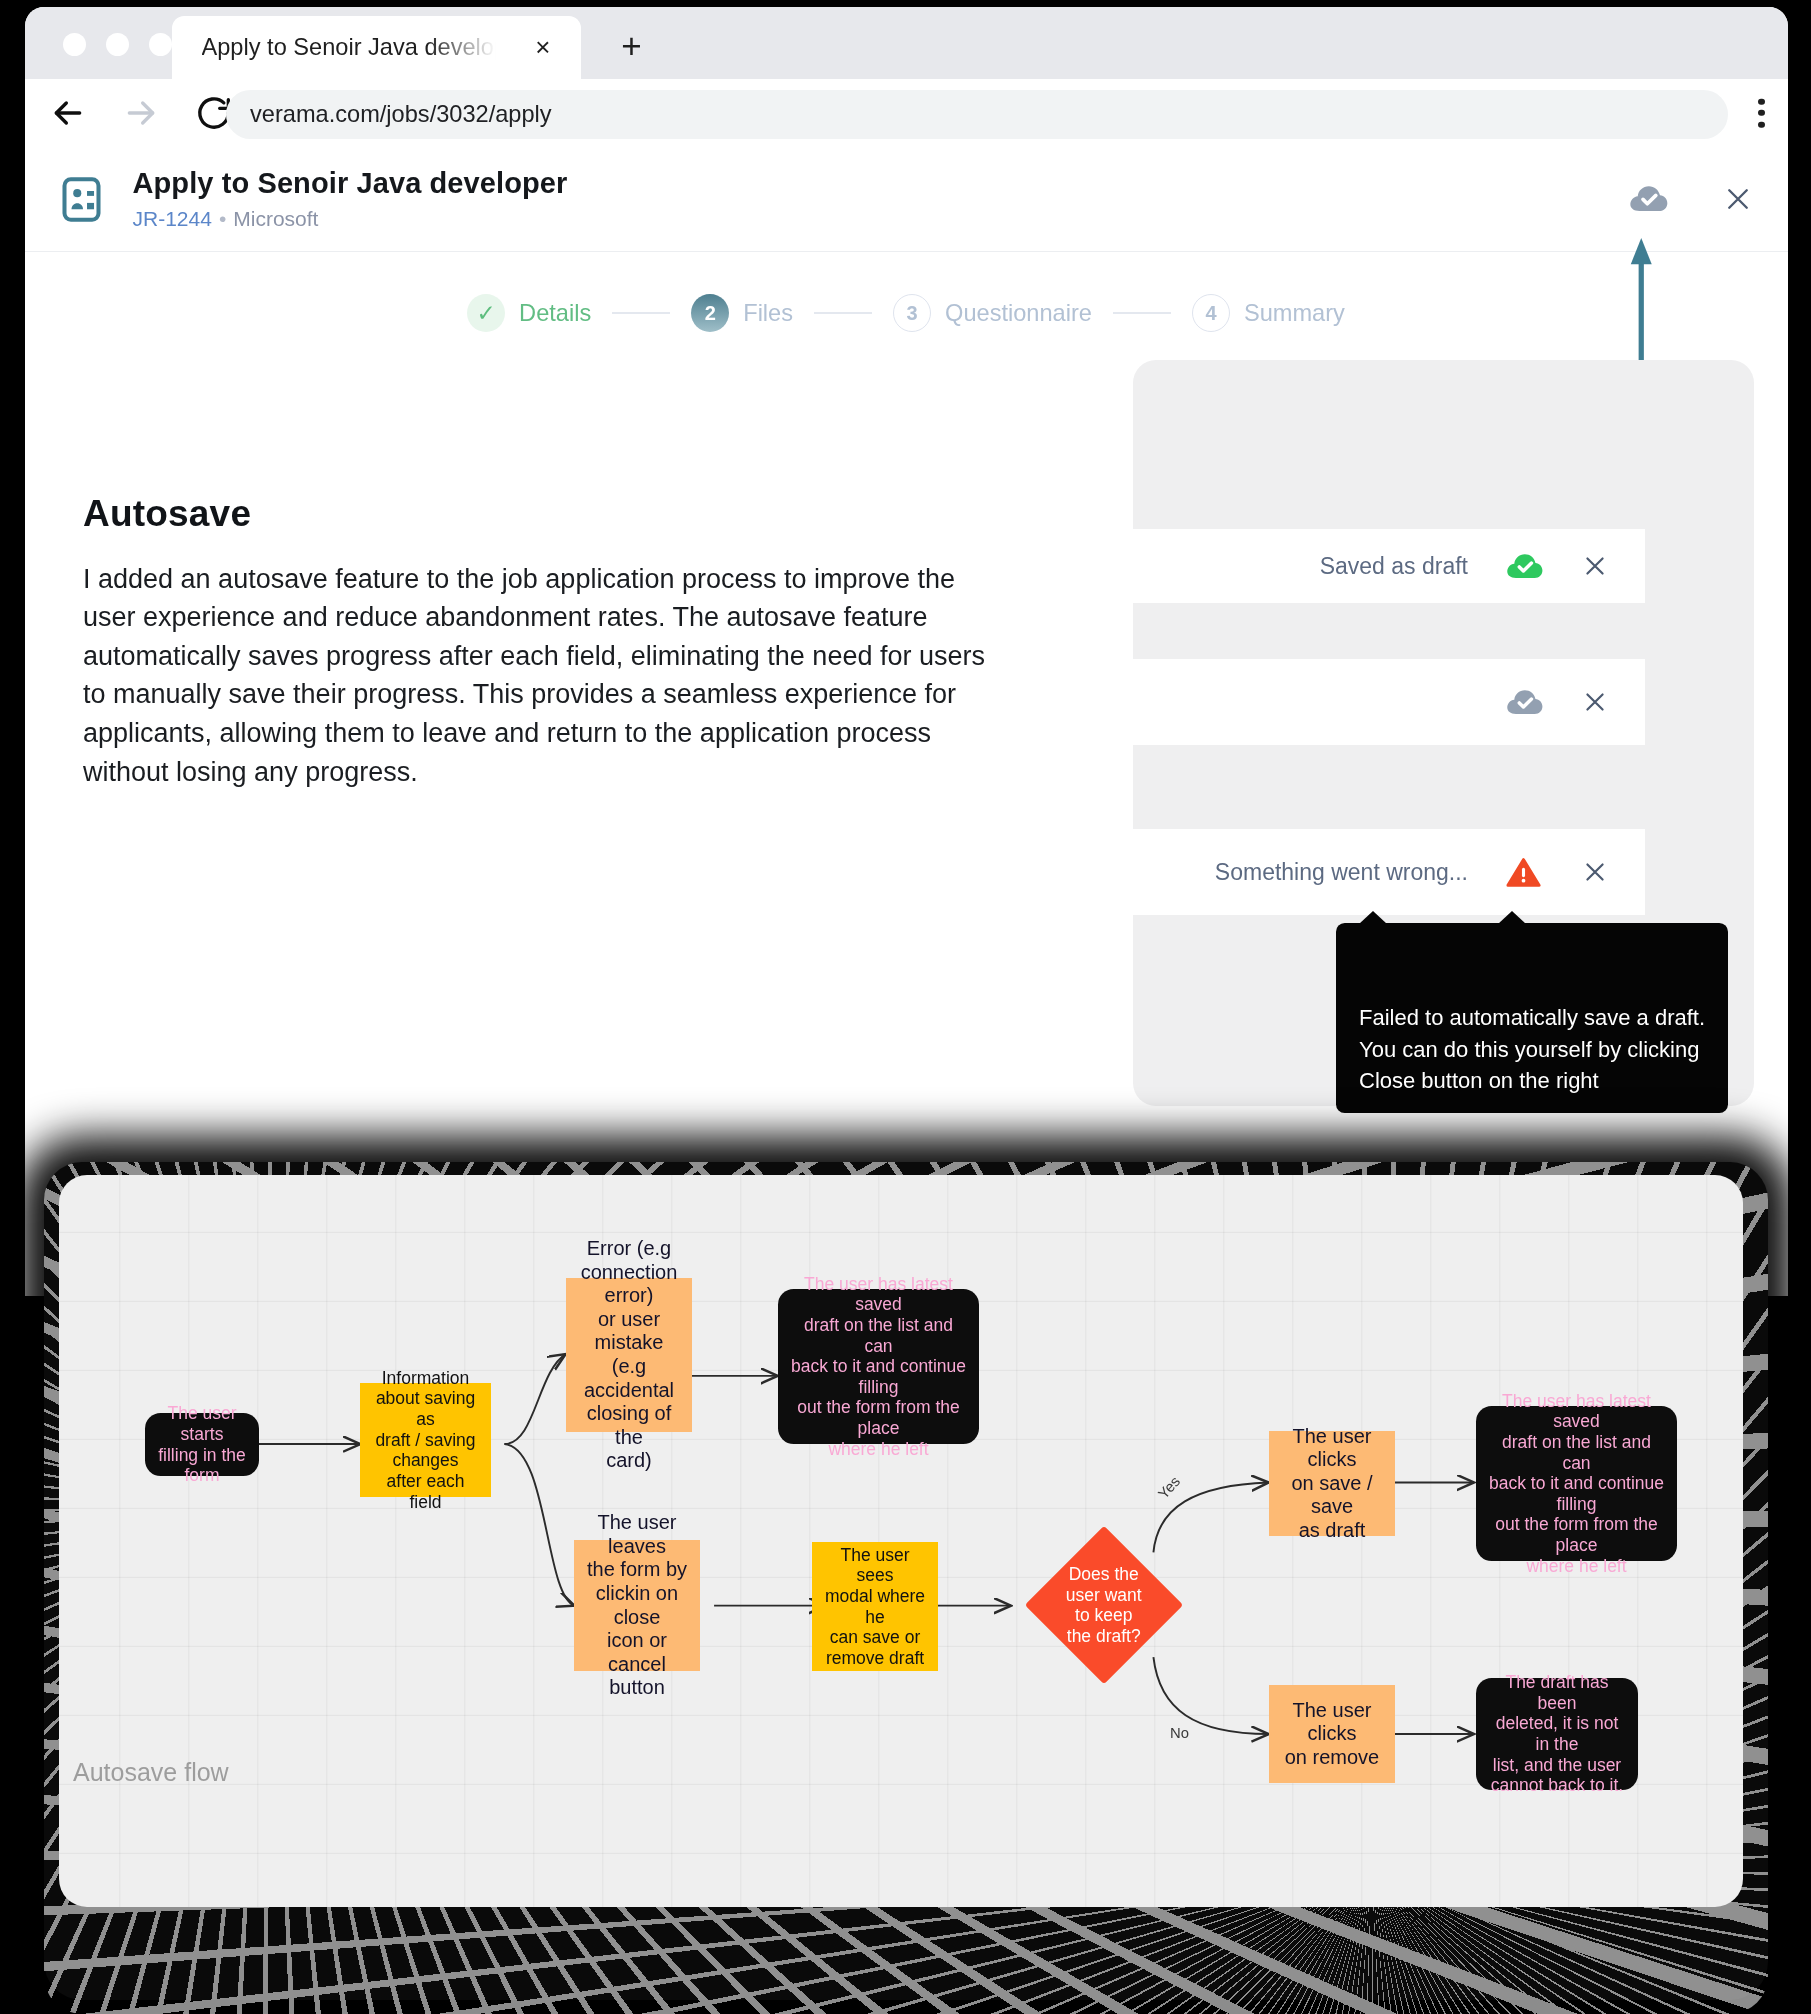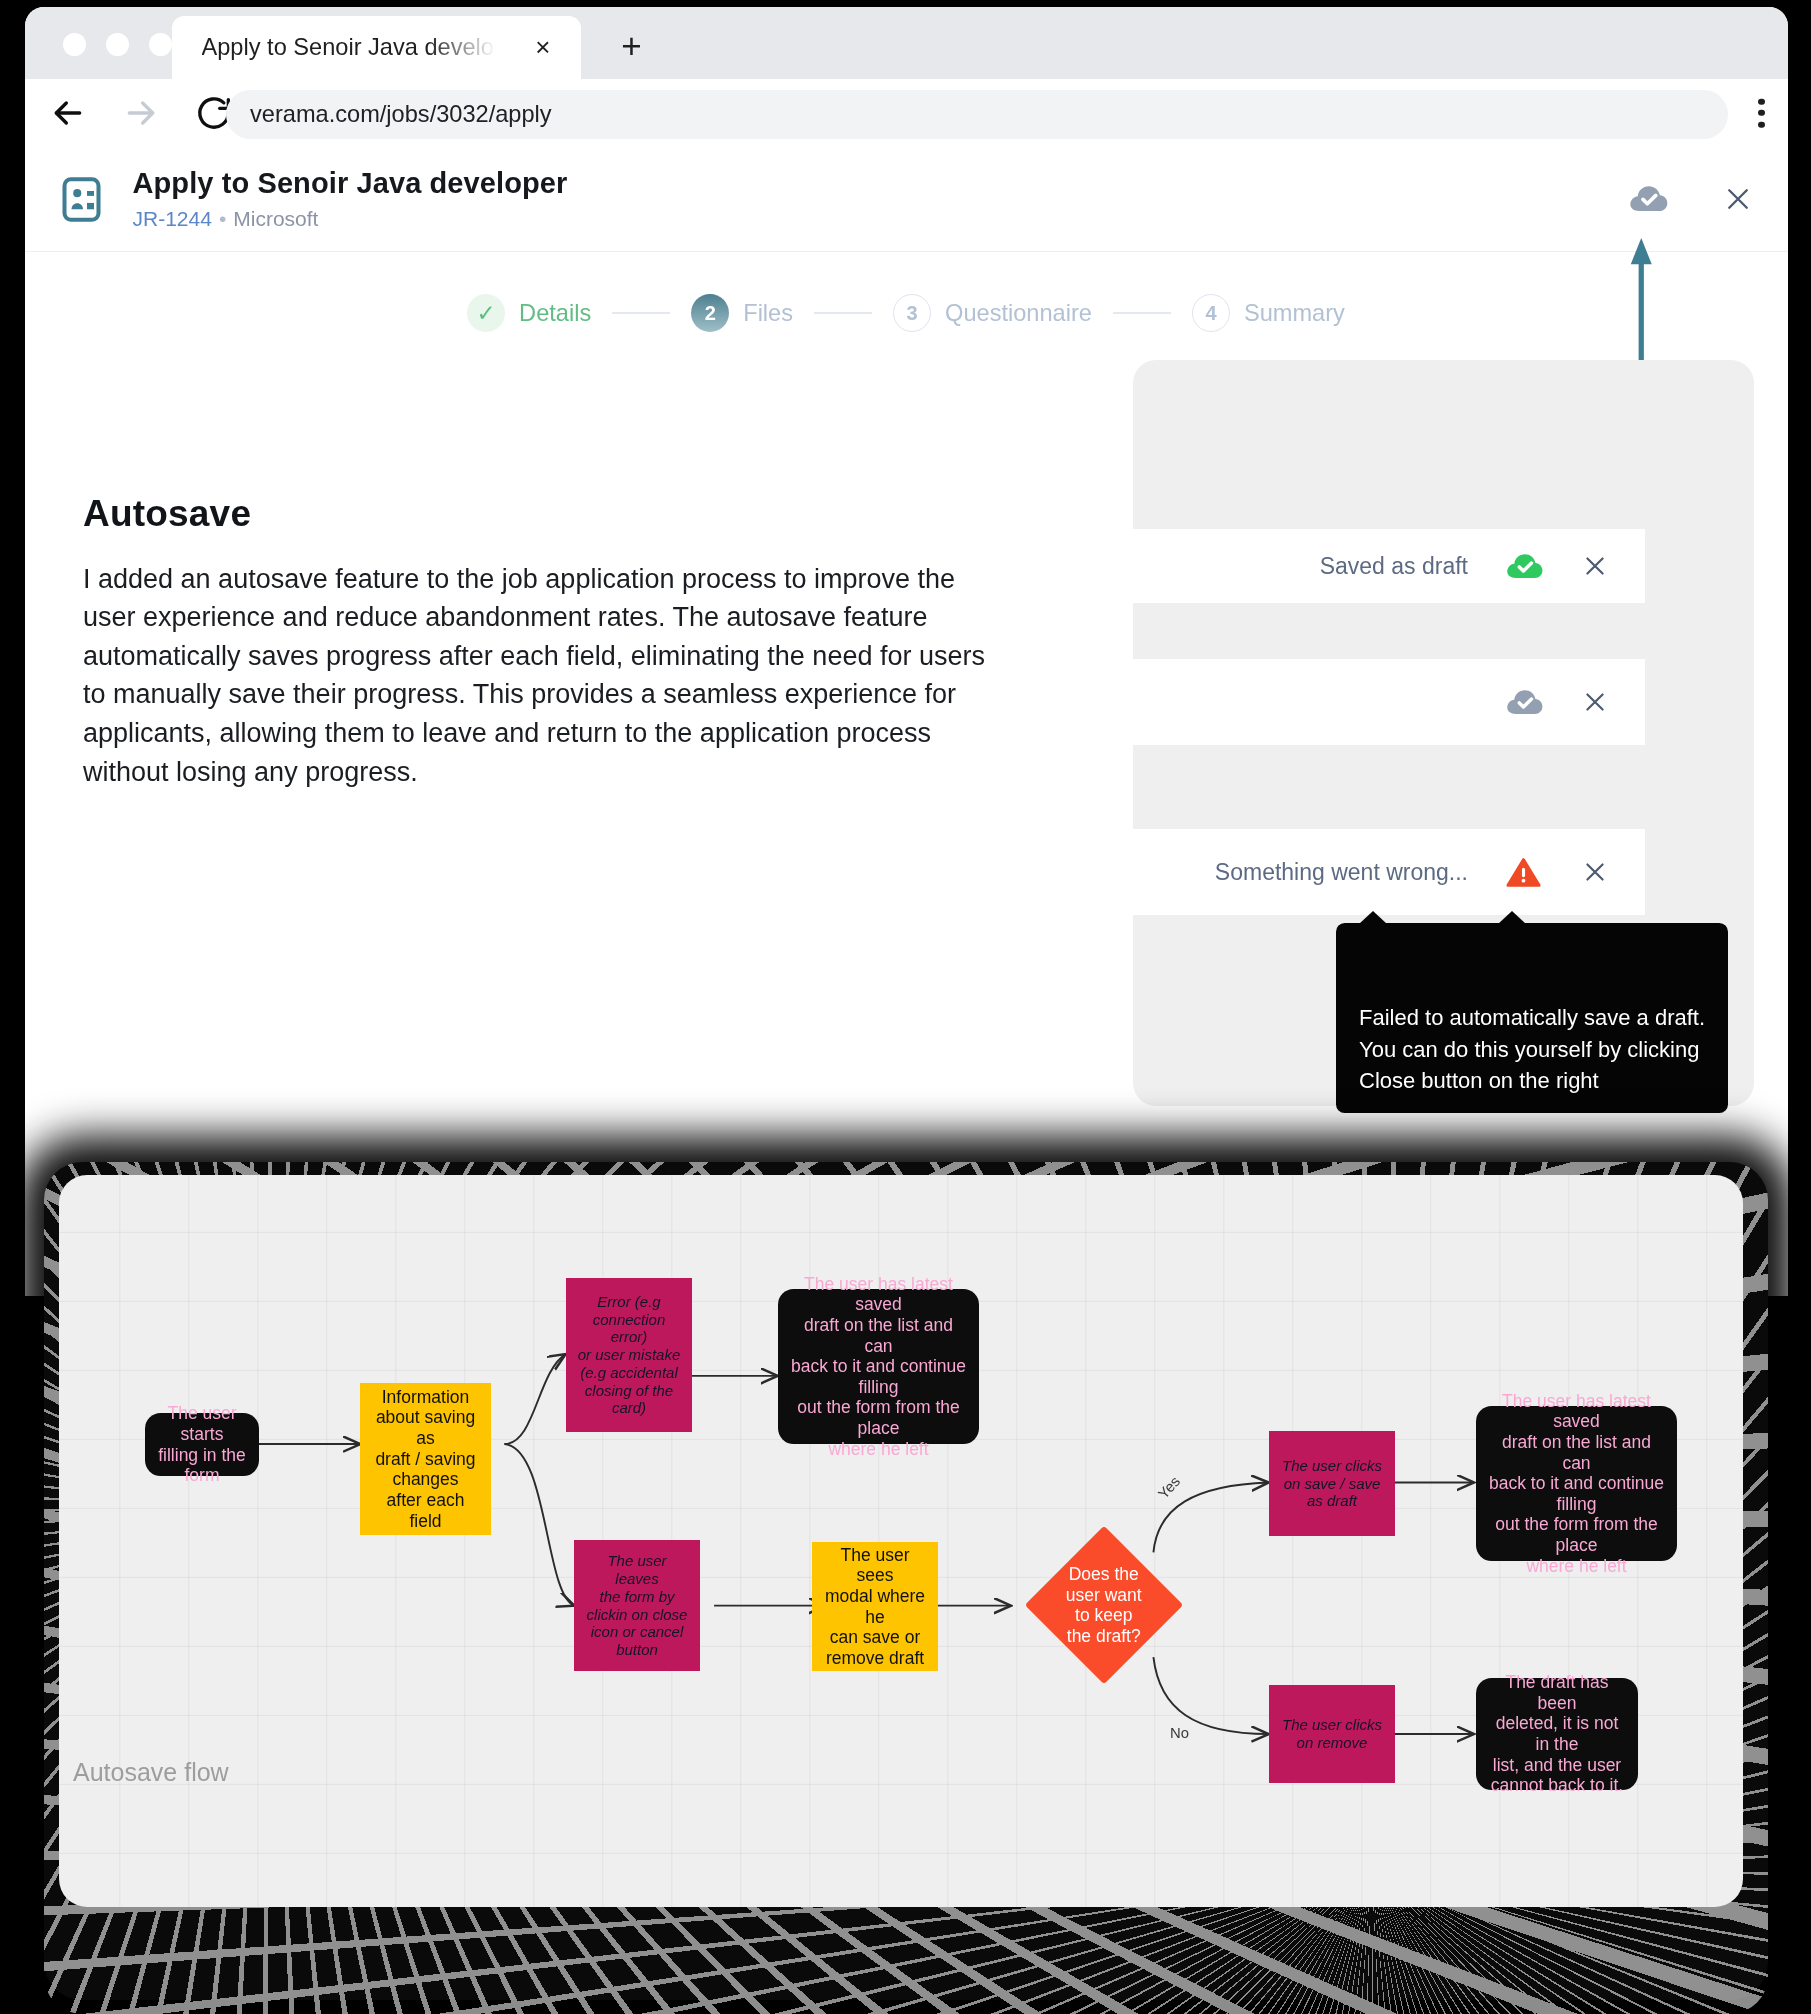--- a/index.html
+++ b/index.html
@@ -141,21 +141,21 @@
       linear-gradient(to right, rgba(0,0,0,.055) 0.9px, transparent 0.9px),
       linear-gradient(to bottom, rgba(0,0,0,.055) 0.9px, transparent 0.9px);
     background-size: 69px 69px; background-position: -8.7px -12.2px;
   }
   .flow-caption {
     position: absolute; left: 73px; top: 1734px; font-size: 25px; color: #9d9d9d; margin-top: 24px;
   }
   .node { position: absolute; display: flex; align-items: center; justify-content: center;
           text-align: center; line-height: 1.18; }
   .node.black { background: #0d0d0d; color: #f9a8d4; border-radius: 15.7px; font-size: 17.5px; padding: 8.7px 12.2px; }
-  .node.pink  { background: #be185d; color: #14132a; font-size: 15px; padding: 8.7px 10.5px; font-style: italic; }
+  .node.pink  { background: #fdba74; color: #14132a; font-size: 20px; padding: 8.7px 10.5px; }
   .node.yellow{ background: #ffc400; color: #111; font-size: 17.5px; padding: 8.7px 10.5px; }
   .node.diamond { background: #fa4b2a; color: #fff; font-size: 17.5px;
                   transform: rotate(45deg); border-radius: 3.5px; }
   .node.diamond > span { transform: rotate(-45deg); display: block; }
 
   svg.edges { position: absolute; inset: 0; width: 100%; height: 100%; overflow: visible; }
 </style>
 </head>
 <body>
 
@@ -359,21 +359,21 @@
         <path d="M 1253,552 C 1260,612 1300,640 1385,640"></path>
         <path d="M 1500,352 L 1620,352"></path>
         <path d="M 1500,640 L 1620,640"></path>
       </g>
       <text x="1266" y="372" font-family="Liberation Sans, sans-serif" font-size="17" fill="#3a3a3a" transform="rotate(-48 1266 372)">Yes</text>
       <text x="1272" y="645" font-family="Liberation Sans, sans-serif" font-size="17" fill="#3a3a3a">No</text>
     </svg>
 
     <div class="node black" style="left: 86px; top: 238px; width: 114px; height: 63px; white-space: pre-line;">The user starts
 filling in the form</div>
-    <div class="node yellow" style="left: 301px; top: 208px; width: 131px; height: 152px; white-space: pre-line;">Information
+    <div class="node yellow" style="left: 301px; top: 208px; width: 131px; height: 114px; white-space: pre-line;">Information
 about saving as
 draft / saving
 changes
 after each field</div>
     <div class="node pink" style="left: 507px; top: 103px; width: 126px; height: 154px; white-space: pre-line;">Error (e.g
 connection error)
 or user mistake
 (e.g accidental
 closing of the
 card)</div>

